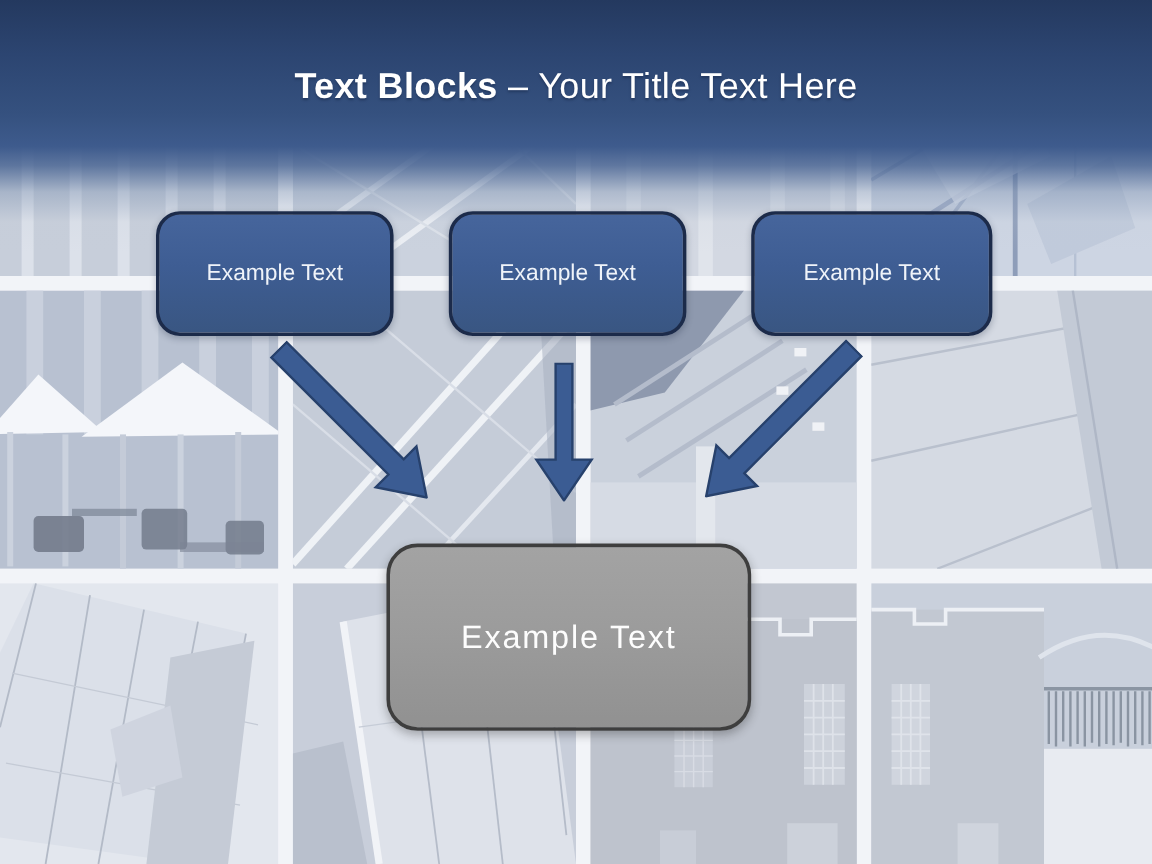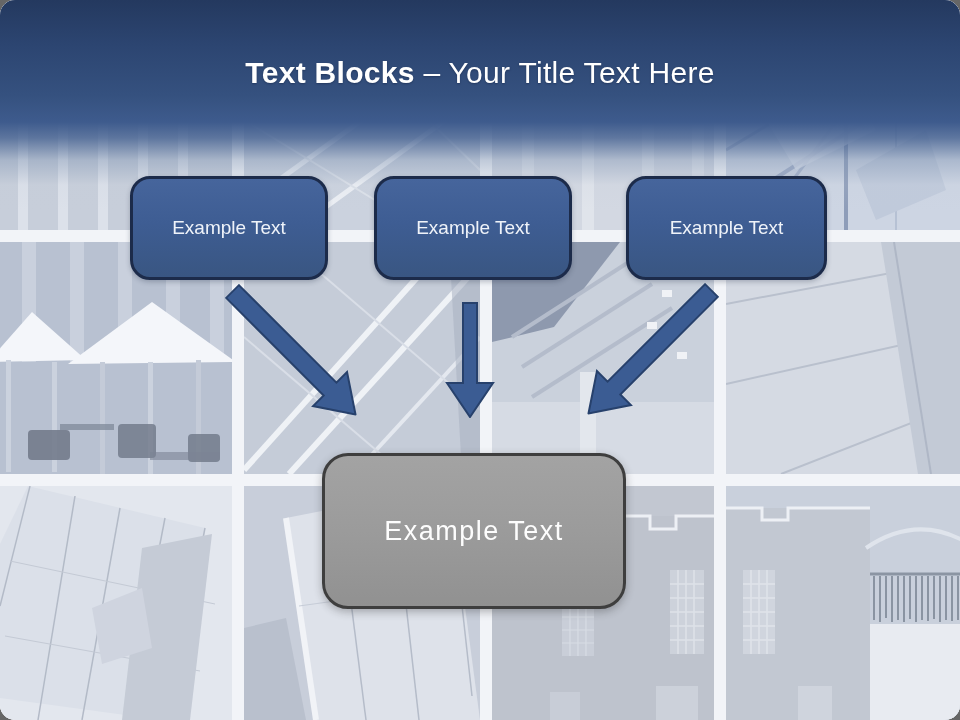--- a/index.html
+++ b/index.html
@@ -1,20 +1,19 @@
 <!DOCTYPE html>
 <html style="--header-top: #24395F; --header-mid: #3E5B8D; --title-text: #FFFFFF; --box-fill: #3E5D93; --box-border: #1C2B4A; --box-text: #EFF3F9; --arrow-fill: #3B5C93; --arrow-stroke: #27416C; --gray-fill: #9B9B9B; --gray-border: #3E3E3E;"><head>
 <meta charset="utf-8">
 <style>
   html,body { margin:0; padding:0; background:#666; }
   .slide {
     position:relative; width:960px; height:720px; overflow:hidden;
     font-family:"Liberation Sans", sans-serif;
     background:#E9ECF1;
-    border-radius:15px;
   }
   .collage { position:absolute; left:0; top:0; width:960px; height:720px; z-index:0; }
   .header-band {
     position:absolute; left:0; top:0; width:960px; height:210px; z-index:1;
     background:linear-gradient(180deg,
       var(--header-top,#24395F) 0px,
       #2C4571 45px,
       #35517F 95px,
       var(--header-mid,#3E5B8D) 122px,
       rgba(70,98,145,0.82) 138px,

